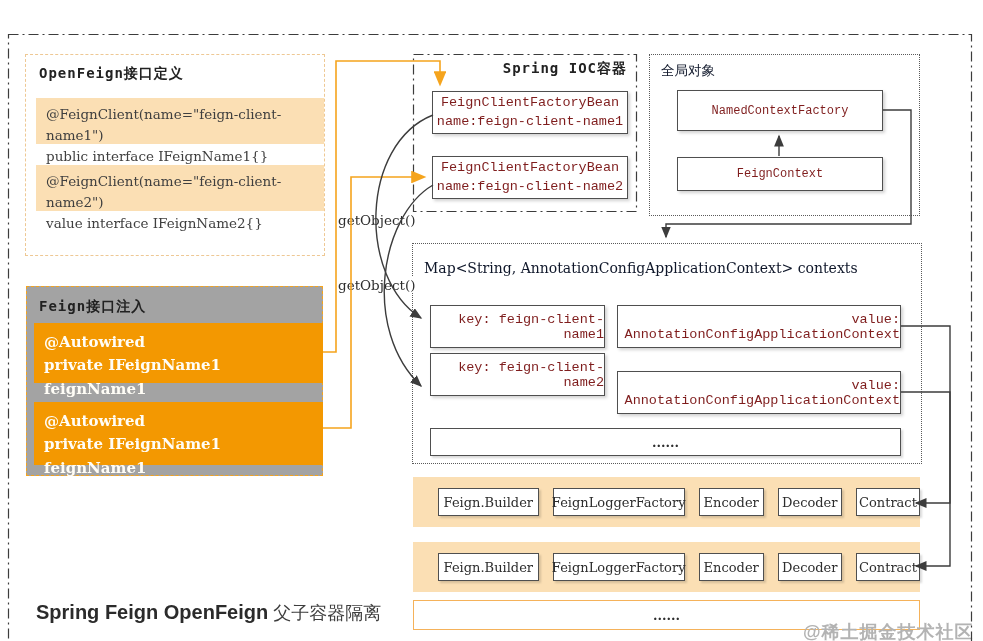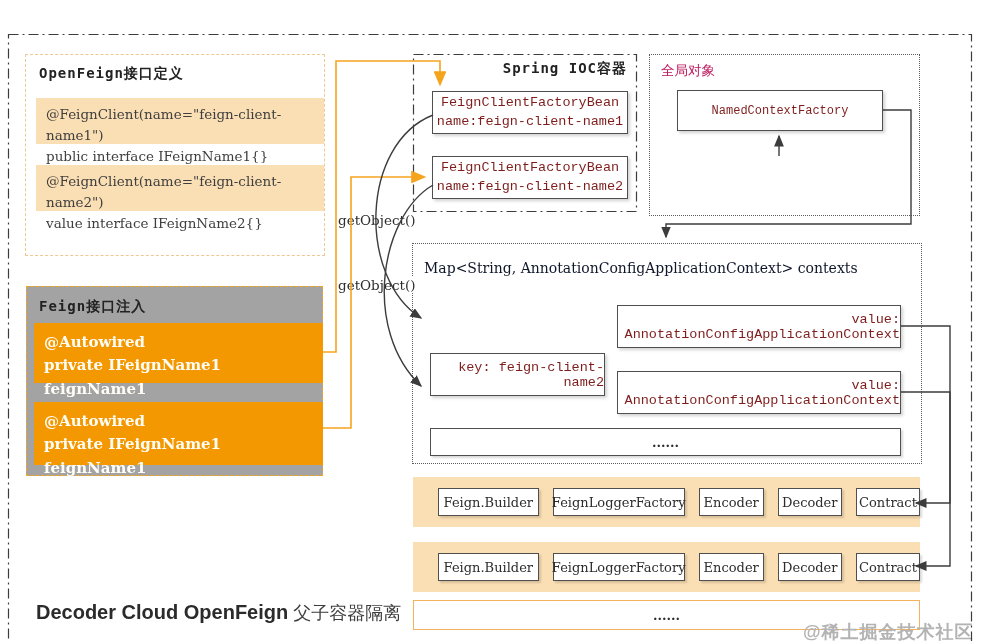--- a/index.html
+++ b/index.html
@@ -72,21 +72,21 @@
   .footer-title .en { font-weight: bold; letter-spacing: 0px;
                       font-family: "Liberation Sans", sans-serif; }
   .footer-title .zh { font-weight: normal; font-size: 18px; color: #3d3d3d; }
 
   .watermark { left: 803px; top: 596px; font-size: 18px; color: #b3b3b3;
                letter-spacing: 1px; white-space: nowrap; font-weight: bold; }
 
   svg.overlay { position: absolute; left: 0; top: 0; width: 983px; height: 641px;
                 pointer-events: none; }
 
-  .glob-title { font-size: 13.5px; color: #be185d; }
+  .glob-title { font-size: 13.5px; color: #0f172a; }
 </style>
 </head>
 <body>
 
 <div class="stage">
 
   <div class="abs def-box">
     <div class="abs box-title" style="left:13px; top:10px;">OpenFeign接口定义</div>
     <div class="abs code-block" style="left:10px; top:43px; width:288px; height:46px;">
       <div>@FeignClient(name="feign-client-name1")</div>
@@ -119,24 +119,26 @@
   </div>
   <div class="abs node bean" style="top:132px;">
     <div>FeignClientFactoryBean</div>
     <div>name:feign-client-name2</div>
   </div>
 
   <div class="abs glob-box">
     <div class="abs glob-title" style="left:11px; top:7px;">全局对象</div>
   </div>
   <div class="abs node gnode" style="top:66px; height:41px;">NamedContextFactory</div>
+  <div class="abs node gnode" style="top:133px; height:34px;">FeignContext</div>
 
   <div class="abs map-box"></div>
   <div class="abs map-title">Map&lt;String, AnnotationConfigApplicationContext&gt; contexts</div>
 
+  <div class="abs node kv" style="left:430px; top:281px; width:175px;">key: feign-client-name1</div>
   <div class="abs node kv" style="left:617px; top:281px; width:284px;">value: AnnotationConfigApplicationContext</div>
   <div class="abs node kv" style="left:430px; top:329px; width:175px;">key: feign-client-name2</div>
   <div class="abs node kv" style="left:617px; top:347px; width:284px;">value: AnnotationConfigApplicationContext</div>
   <div class="abs dots-box" style="left:430px; top:404px; width:471px; height:28px;">......</div>
 
   <div class="abs band" style="top:453px;">
     <div class="comp" style="width:110px;">Feign.Builder</div>
     <div class="comp" style="width:132px;">FeignLoggerFactory</div>
     <div class="comp" style="width:71px;">Encoder</div>
     <div class="comp" style="width:70px;">Decoder</div>
@@ -149,21 +151,21 @@
     <div class="comp" style="width:70px;">Decoder</div>
     <div class="comp" style="width:70px;">Contract</div>
   </div>
 
   <div class="abs dots-box" style="left:413px; top:576px; width:507px; height:30px; border-color:#f5b25a; box-shadow:none;">......</div>
 
   <div class="abs get-obj" style="left:337px; top:188px;">getObject()</div>
   <div class="abs get-obj" style="left:337px; top:253px;">getObject()</div>
 
   <div class="abs footer-title">
-    <span class="en">Decoder Cloud OpenFeign</span><span class="zh"> 父子容器隔离</span>
+    <span class="en">Spring Feign OpenFeign</span><span class="zh"> 父子容器隔离</span>
   </div>
 
   <div class="abs watermark">@稀土掘金技术社区</div>
 
   <svg class="overlay" viewBox="0 0 983 641">
     <defs>
       <marker id="ab" markerWidth="9" markerHeight="7" refX="7.5" refY="3.5" orient="auto">
         <path d="M0,0 L8.5,3.5 L0,7 Z" fill="#3c3c3c"></path>
       </marker>
       <marker id="ao" markerWidth="10" markerHeight="8" refX="8" refY="4" orient="auto">

